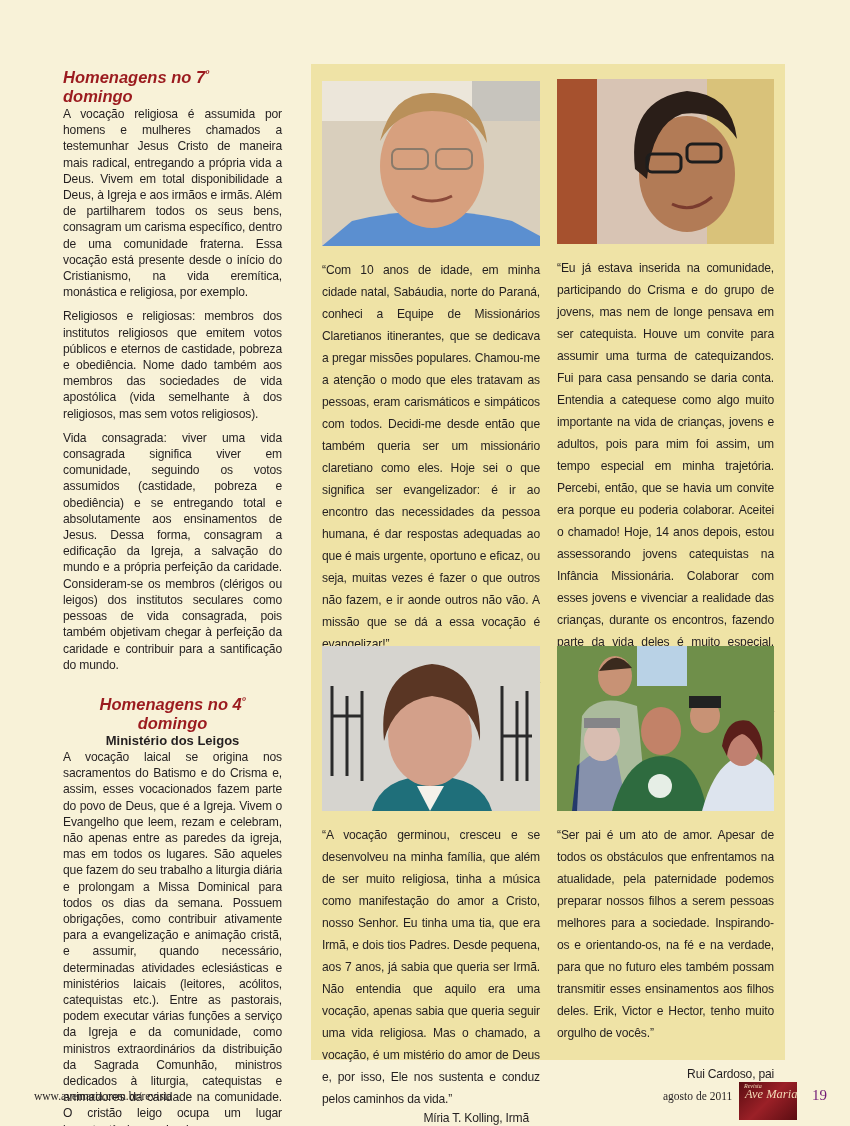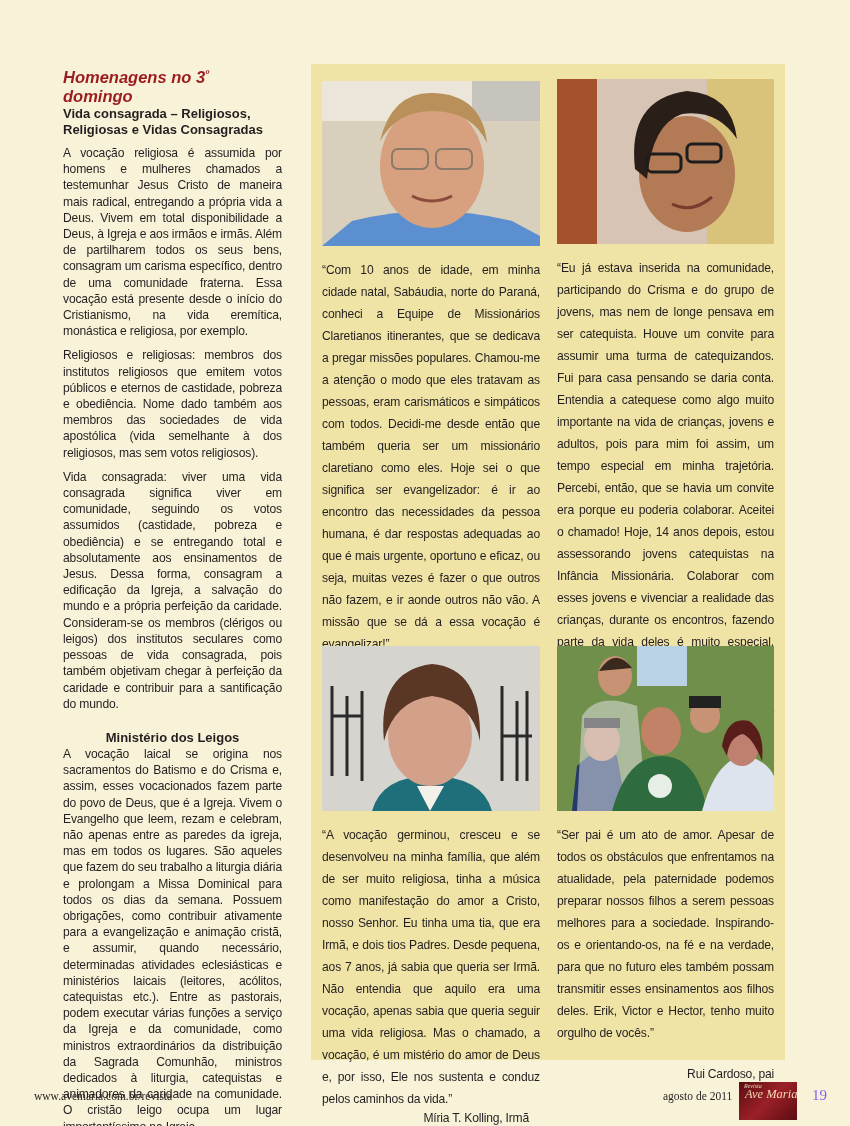--- a/index.html
+++ b/index.html
@@ -23,33 +23,33 @@
   .photo { width: 218px; height: 165px; position: relative; overflow: hidden; }
   .quote { font-size: 12.1px; line-height: 22px; text-align: justify; margin: 13px 0 0 0; letter-spacing: -0.15px; }
   .attrib { font-size: 12.1px; line-height: 16px; text-align: right; margin: 0; letter-spacing: -0.2px; }
 
   .footer-url { position: absolute; left: 34px; top: 1090px; font-family: "Liberation Serif", serif; font-size: 11.5px; color: #231f20; }
   .footer-date { position: absolute; left: 663px; top: 1090px; font-family: "Liberation Serif", serif; font-size: 11.5px; color: #231f20; }
   .footer-logo { position: absolute; left: 739px; top: 1082px; width: 58px; height: 38px;
     background: linear-gradient(135deg, #5b0d12, #9b2027 50%, #5b0d12); color: #f3d9b5; }
   .footer-logo .small { position: absolute; left: 5px; top: 1px; font-family: "Liberation Serif", serif; font-size: 6px; font-style: italic; }
   .footer-logo .big { position: absolute; left: 6px; top: 5px; font-family: "Liberation Serif", serif; font-style: italic; font-size: 12.5px; white-space: nowrap; }
-  .page-num { position: absolute; left: 812px; top: 1087px; font-family: "Liberation Serif", serif; font-size: 15px; color: #8b5cf6; }
+  .page-num { position: absolute; left: 812px; top: 1087px; font-family: "Liberation Serif", serif; font-size: 15px; color: #701a75; }
 </style>
 </head>
 <body>
 
 <div class="left-col">
-  <h2 class="sec-title"><span>Homenagens no 3</span><sup>º</sup><span> domingo</span></h2>
-  <h3 class="sec-sub">Vida consagrada – Religiosos, Religiosas e Vidas Consagradas</h3>
+  <h2 class="sec-title"><span>Homenagens no 7</span><sup>º</sup><span> domingo</span></h2>
   <p class="body-text">A vocação religiosa é assumida por homens e mulheres chamados a testemunhar Jesus Cristo de maneira mais radical, entregando a própria vida a Deus. Vivem em total disponibilidade a Deus, à Igreja e aos irmãos e irmãs. Além de partilharem todos os seus bens, consagram um carisma específico, dentro de uma comunidade fraterna. Essa vocação está presente desde o início do Cristianismo, na vida eremítica, monástica e religiosa, por exemplo.</p>
   <p class="body-text">Religiosos e religiosas: membros dos institutos religiosos que emitem votos públicos e eternos de castidade, pobreza e obediência. Nome dado também aos membros das sociedades de vida apostólica (vida semelhante à dos religiosos, mas sem votos religiosos).</p>
   <p class="body-text">Vida consagrada: viver uma vida consagrada significa viver em comunidade, seguindo os votos assumidos (castidade, pobreza e obediência) e se entregando total e absolutamente aos ensinamentos de Jesus. Dessa forma, consagram a edificação da Igreja, a salvação do mundo e a própria perfeição da caridade. Consideram-se os membros (clérigos ou leigos) dos institutos seculares como pessoas de vida consagrada, pois também objetivam chegar à perfeição da caridade e contribuir para a santificação do mundo.</p>
 
   <div class="sec2">
+    <h2 class="sec-title center"><span>Homenagens no 4</span><sup>º</sup><span> domingo</span></h2>
     <h3 class="sec-sub center">Ministério dos Leigos</h3>
     <p class="body-text">A vocação laical se origina nos sacramentos do Batismo e do Crisma e, assim, esses vocacionados fazem parte do povo de Deus, que é a Igreja. Vivem o Evangelho que leem, rezam e celebram, não apenas entre as paredes da igreja, mas em todos os lugares. São aqueles que fazem do seu trabalho a liturgia diária e prolongam a Missa Dominical para todos os dias da semana. Possuem obrigações, como contribuir ativamente para a evangelização e animação cristã, e assumir, quando necessário, determinadas atividades eclesiásticas e ministérios laicais (leitores, acólitos, catequistas etc.). Entre as pastorais, podem executar várias funções a serviço da Igreja e da comunidade, como ministros extraordinários da distribuição da Sagrada Comunhão, ministros dedicados à liturgia, catequistas e animadores da caridade na comunidade. O cristão leigo ocupa um lugar importantíssimo na Igreja.</p>
   </div>
 </div>
 
 <div class="panel">
 
   <div class="card" style="left:11px; top:17px;">
     <div class="photo">
       <svg width="218" height="165" viewBox="0 0 218 165">

